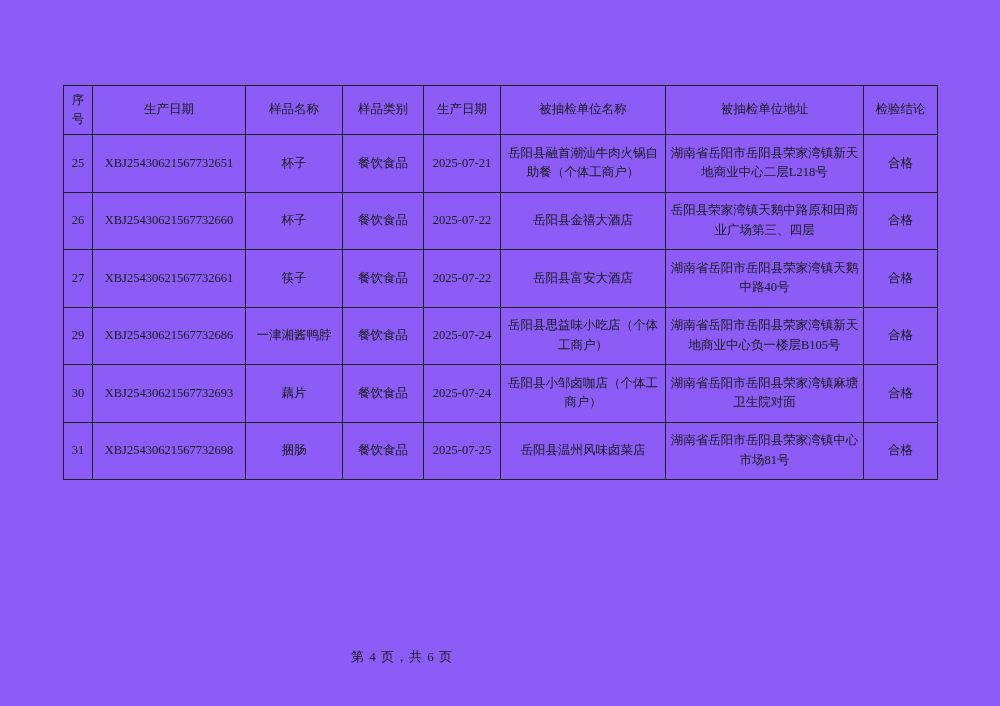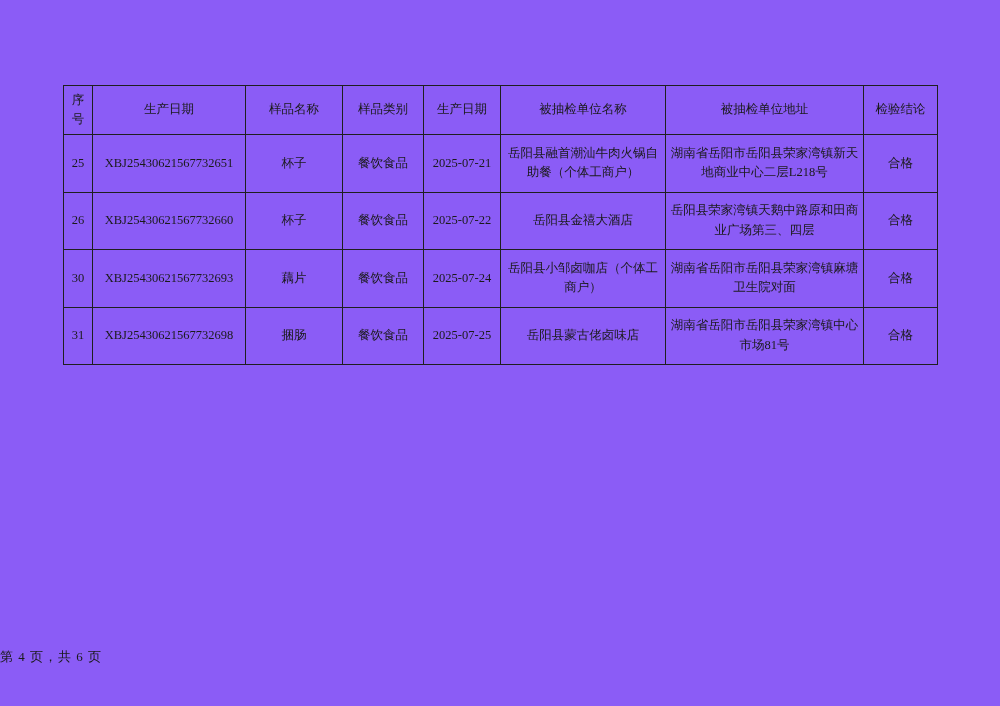--- a/index.html
+++ b/index.html
@@ -40,20 +40,21 @@
     height: 49px;
   }
   table.doc-table tbody td {
     height: 57.5px;
   }
   .footer {
     position: absolute;
     left: 0;
     top: 648px;
     width: 804px;
+    text-align: center;
     font-size: 13px;
     letter-spacing: 1px;
     color: #1a1a1a;
   }
 </style>
 </head>
 <body>
 
 <div class="page">
 
@@ -97,41 +98,61 @@
       <td>26</td>
       <td>XBJ25430621567732660</td>
       <td>杯子</td>
       <td>餐饮食品</td>
       <td>2025-07-22</td>
       <td>岳阳县金禧大酒店</td>
       <td>岳阳县荣家湾镇天鹅中路原和田商业广场第三、四层</td>
       <td>合格</td>
     </tr>
 
+    <tr>
+      <td>27</td>
+      <td>XBJ25430621567732661</td>
+      <td>筷子</td>
+      <td>餐饮食品</td>
+      <td>2025-07-22</td>
+      <td>岳阳县富安大酒店</td>
+      <td>湖南省岳阳市岳阳县荣家湾镇天鹅中路40号</td>
+      <td>合格</td>
+    </tr>
 
 
+    <tr>
+      <td>29</td>
+      <td>XBJ25430621567732686</td>
+      <td>一津湘酱鸭脖</td>
+      <td>餐饮食品</td>
+      <td>2025-07-24</td>
+      <td>岳阳县思益味小吃店（个体工商户）</td>
+      <td>湖南省岳阳市岳阳县荣家湾镇新天地商业中心负一楼层B105号</td>
+      <td>合格</td>
+    </tr>
 
     <tr>
       <td>30</td>
       <td>XBJ25430621567732693</td>
       <td>藕片</td>
       <td>餐饮食品</td>
       <td>2025-07-24</td>
       <td>岳阳县小邹卤咖店（个体工商户）</td>
       <td>湖南省岳阳市岳阳县荣家湾镇麻塘卫生院对面</td>
       <td>合格</td>
     </tr>
 
     <tr>
       <td>31</td>
       <td>XBJ25430621567732698</td>
       <td>捆肠</td>
       <td>餐饮食品</td>
       <td>2025-07-25</td>
-      <td>岳阳县蒙古佬卤味店</td>
+      <td>岳阳县温州风味卤菜店</td>
       <td>湖南省岳阳市岳阳县荣家湾镇中心市场81号</td>
       <td>合格</td>
     </tr>
   </tbody>
   </table>
 
   <div class="footer">第 4 页，共 6 页</div>
 
 </div>
 

